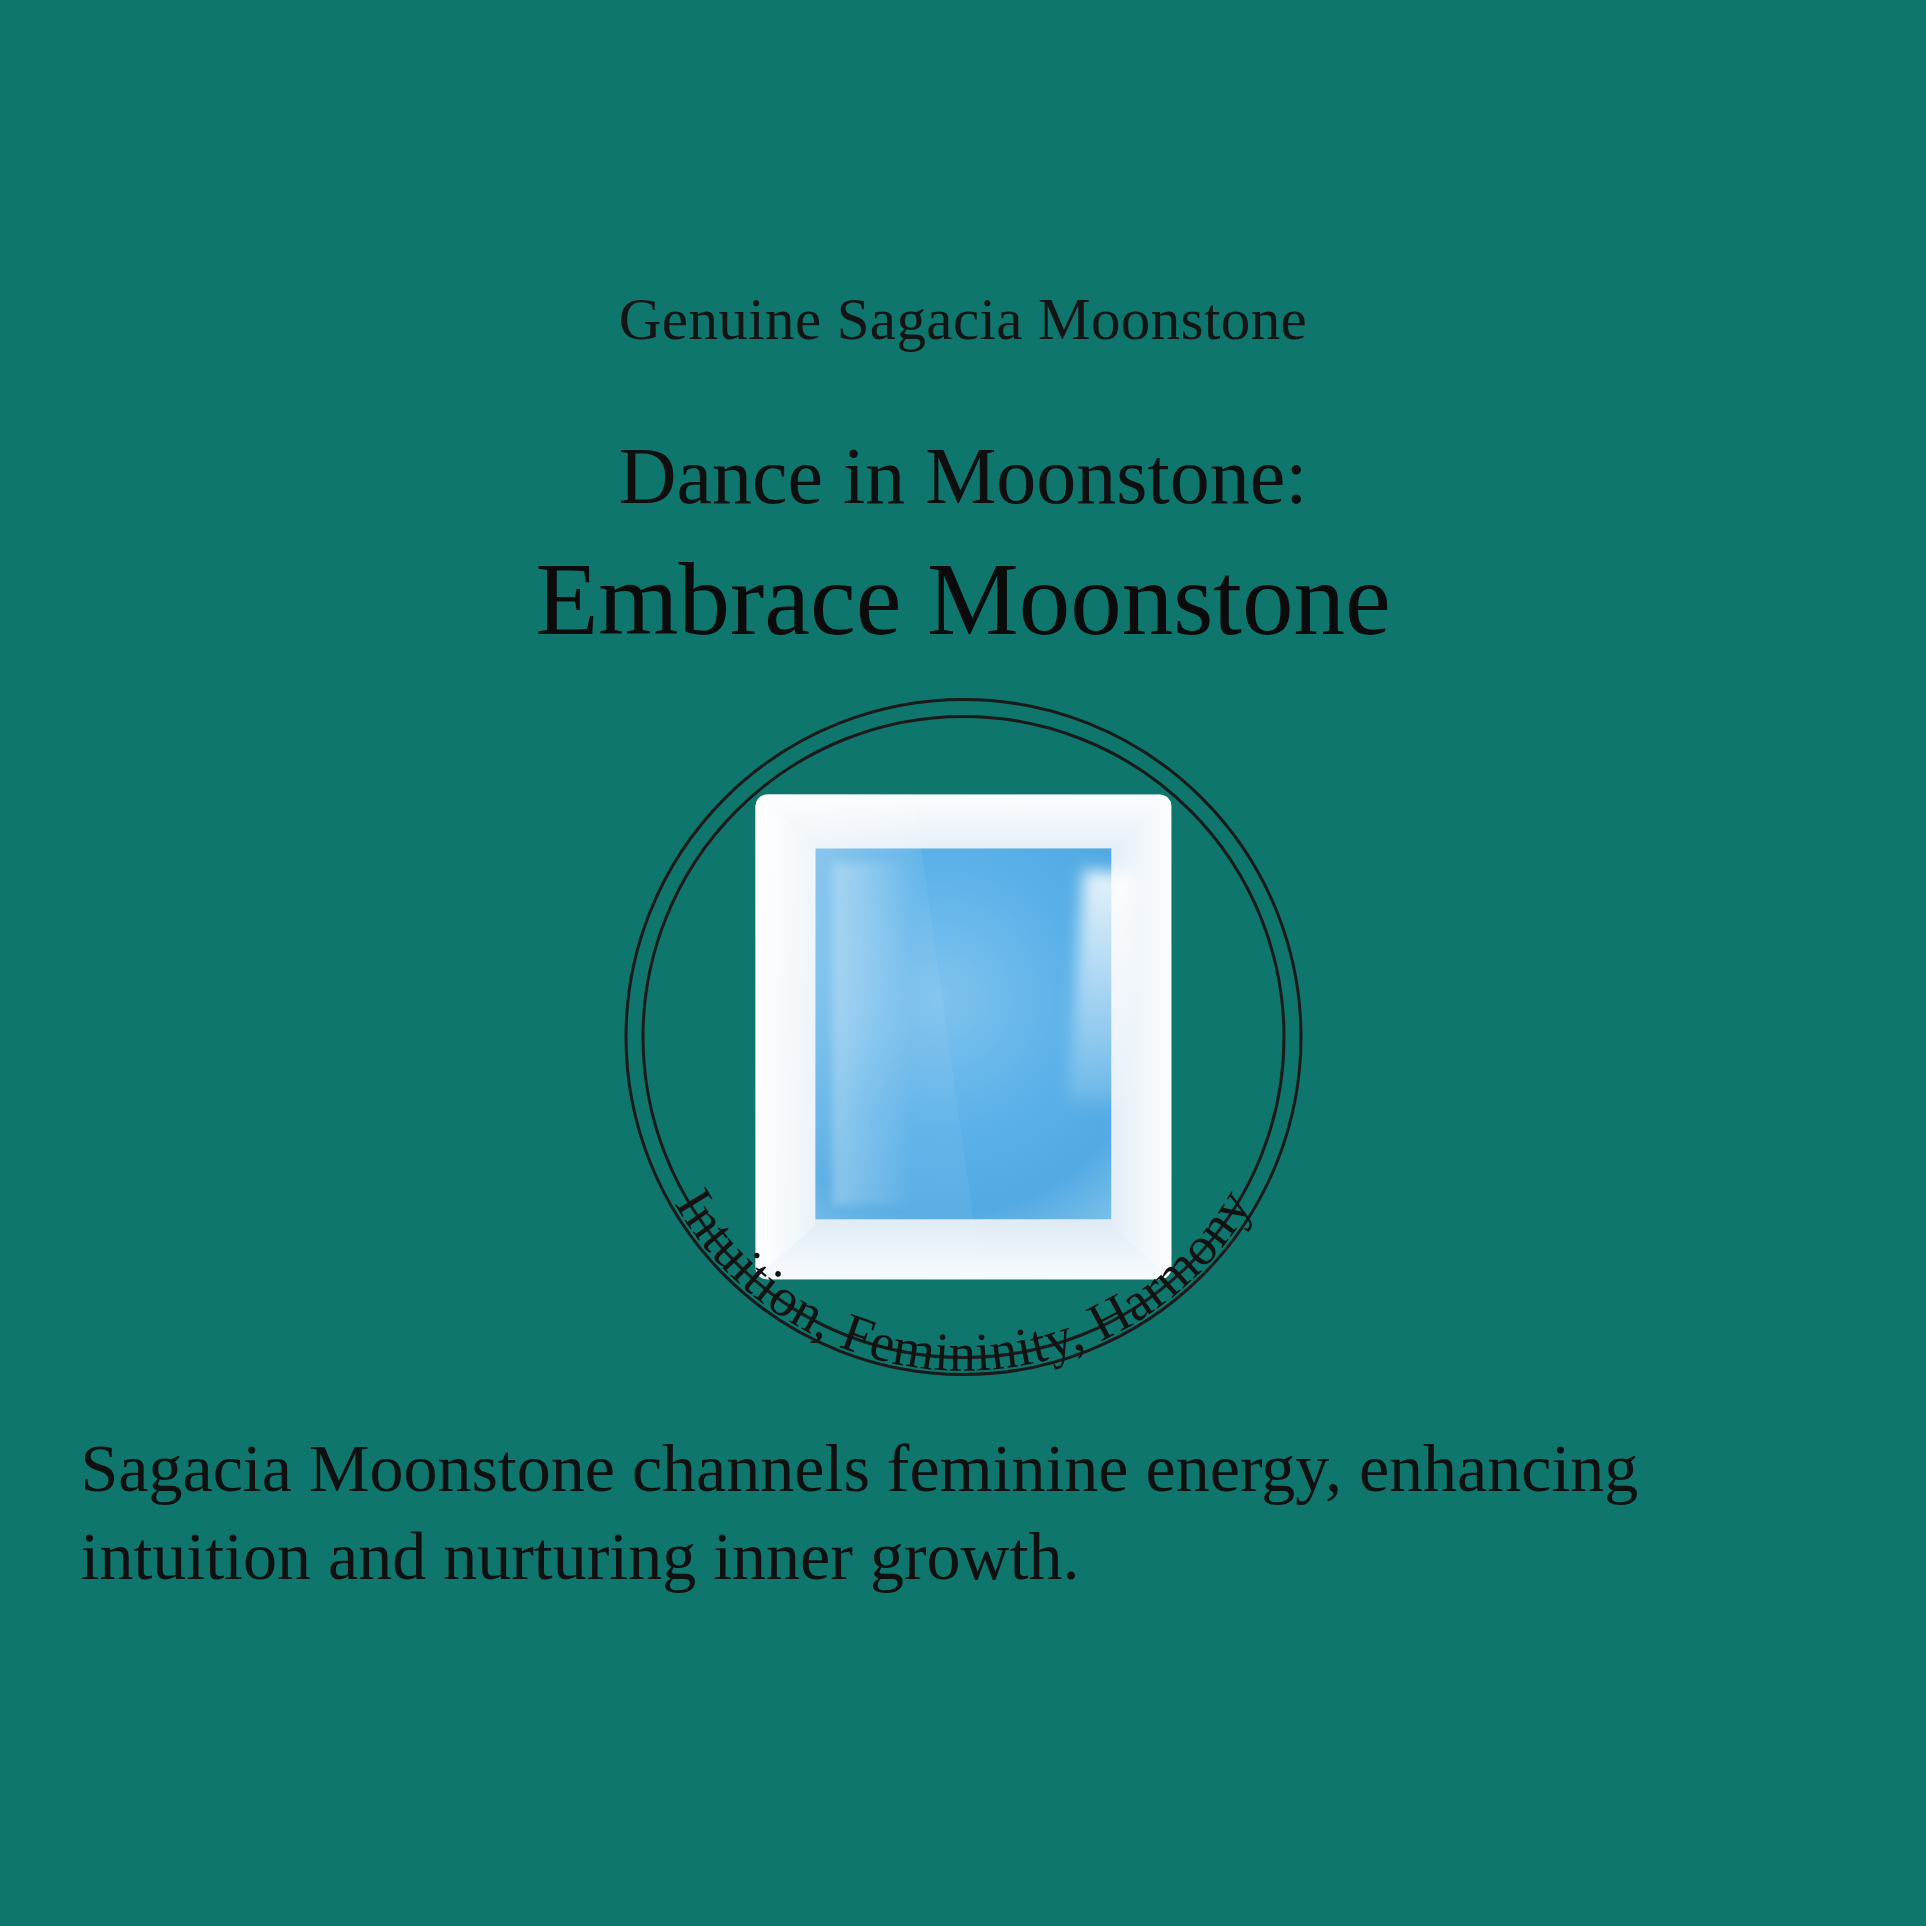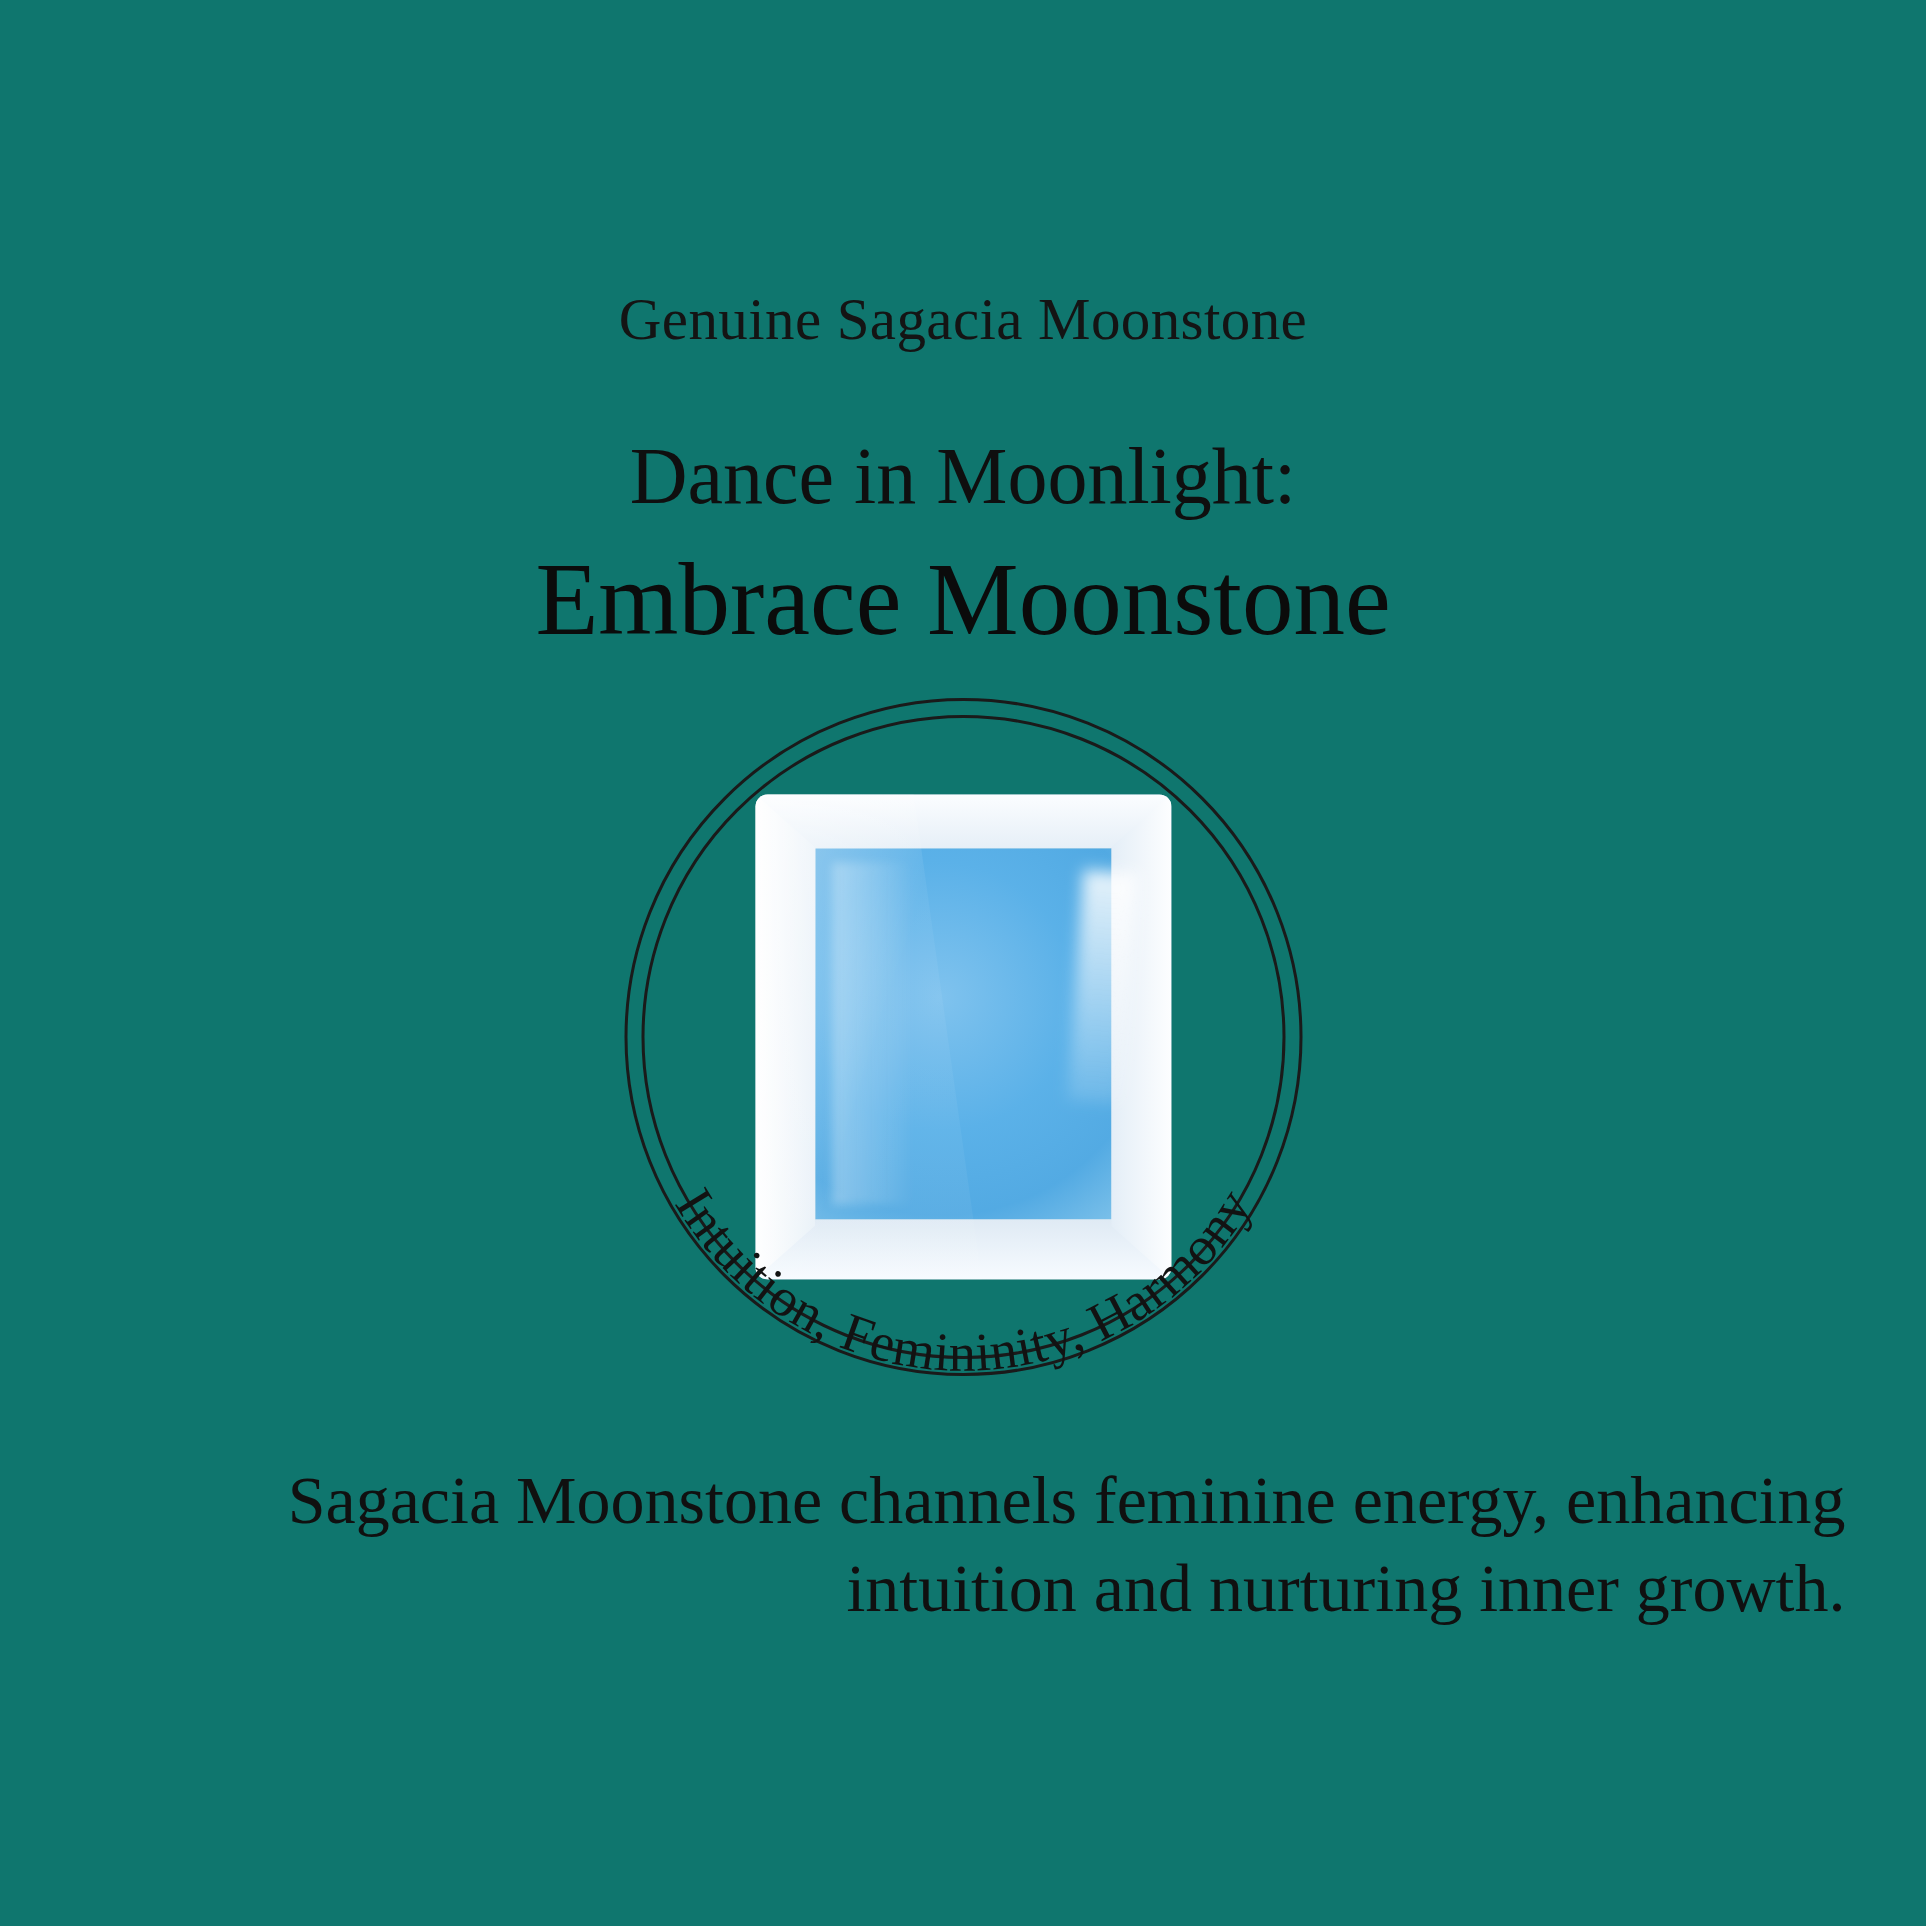--- a/index.html
+++ b/index.html
@@ -163,39 +163,39 @@
   }
   .arc-text text {
     font-family: "Liberation Serif", serif;
     font-size: 70px;
     fill: #121212;
     letter-spacing: 1px;
   }
 
   .tagline {
     position: absolute;
-    top: 1456px;
+    top: 1424px;
     left: 50%;
     transform: translateX(-50%);
     width: 1765px;
-    text-align: right;
+    text-align: left;
     font-size: 68px;
     line-height: 1.3;
     color: #101010;
   }
 </style>
 </head>
 <body>
 
 <div class="card">
 
   <div class="eyebrow">Genuine Sagacia Moonstone</div>
 
   <div class="headline-wrap">
-    <div class="headline-1">Dance in Moonlight:</div>
+    <div class="headline-1">Dance in Moonstone:</div>
     <div class="headline-2">Embrace Moonstone</div>
   </div>
 
   <div class="emblem">
     <div class="ring-outer"></div>
     <div class="ring-inner"></div>
 
     <div class="gem">
       <div class="table"></div>
       <div class="bevel-top"></div>

